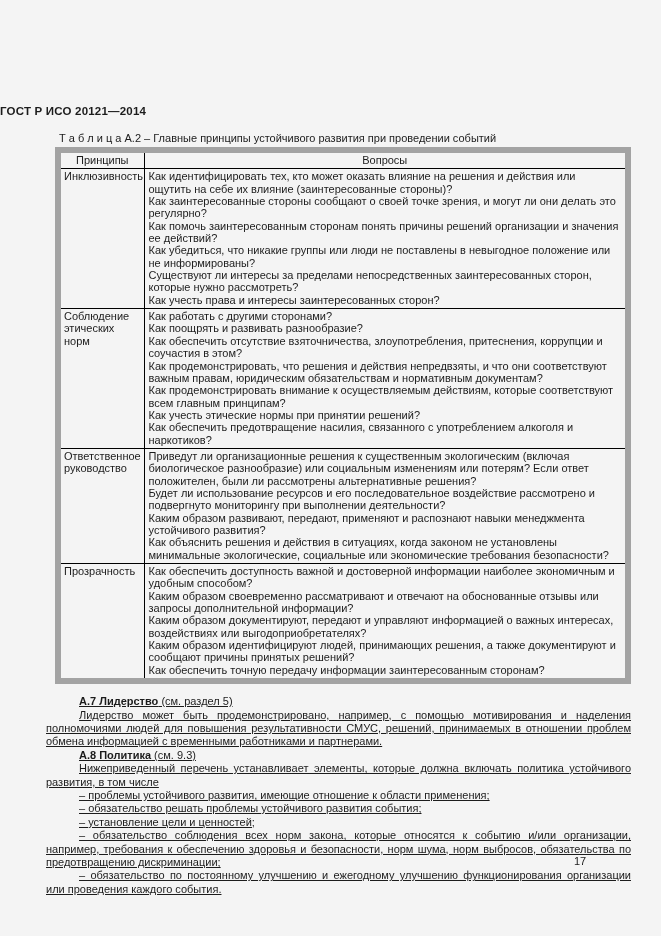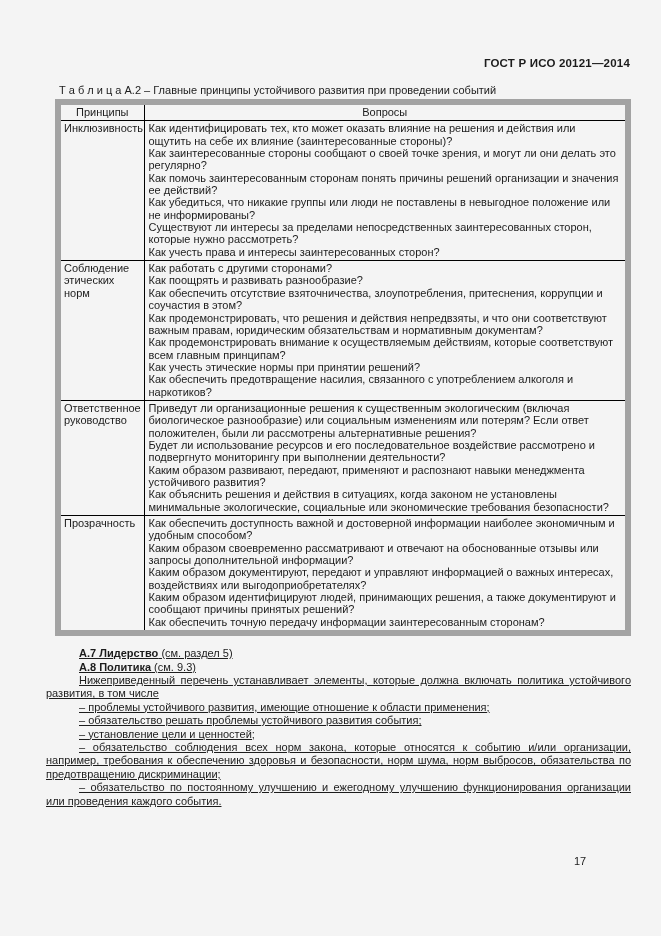--- a/index.html
+++ b/index.html
@@ -7,24 +7,25 @@
     width: 661px; height: 936px;
     background: #f4f4f4;
     font-family: "Liberation Sans", sans-serif;
     color: #1c1c1c;
     overflow: hidden;
   }
   body { position: relative; }
 
   .doc-header {
     padding: 57px 31px 0 0;
-    text-align: right;
+    text-align: left;
     font-size: 11.5px;
     font-weight: bold;
     letter-spacing: 0.2px;
+    margin-top: 48px;
   }
 
   .table-caption {
     margin: 15px 31px 3px 59px;
     font-size: 11px;
   }
 
   table.principles {
     margin-left: 55px;
     width: 576px;
@@ -129,20 +130,21 @@
           <div class="question">Каким образом документируют, передают и управляют информацией о важных интересах, воздействиях или выгодоприобретателях?</div>
           <div class="question">Каким образом идентифицируют людей, принимающих решения, а также документируют и сообщают причины принятых решений?</div>
           <div class="question">Как обеспечить точную передачу информации заинтересованным сторонам?</div>
         </td>
       </tr>
     </tbody>
 </table>
 
 <div class="sections">
     <p class="section-heading"><span class="h-bold">А.7 Лидерство</span><span class="h-suffix"> (см. раздел 5)</span></p>
+    <p class="section-para">Лидерство может быть продемонстрировано, например, с помощью мотивирования и наделения полномочиями людей для повышения результативности СМУС, решений, принимаемых в отношении проблем обмена информацией с временными работниками и партнерами.</p>
     <p class="section-heading"><span class="h-bold">А.8 Политика</span><span class="h-suffix"> (см. 9.3)</span></p>
     <p class="section-para">Нижеприведенный перечень устанавливает элементы, которые должна включать политика устойчивого развития, в том числе</p>
     <p class="bullet">– проблемы устойчивого развития, имеющие отношение к области применения;</p>
     <p class="bullet">– обязательство решать проблемы устойчивого развития события;</p>
     <p class="bullet">– установление цели и ценностей;</p>
     <p class="bullet">– обязательство соблюдения всех норм закона, которые относятся к событию и/или организации, например, требования к обеспечению здоровья и безопасности, норм шума, норм выбросов, обязательства по предотвращению дискриминации;</p>
     <p class="bullet">– обязательство по постоянному улучшению и ежегодному улучшению функционирования организации или проведения каждого события.</p>
   </div>
 
 <div class="page-number">17</div>

